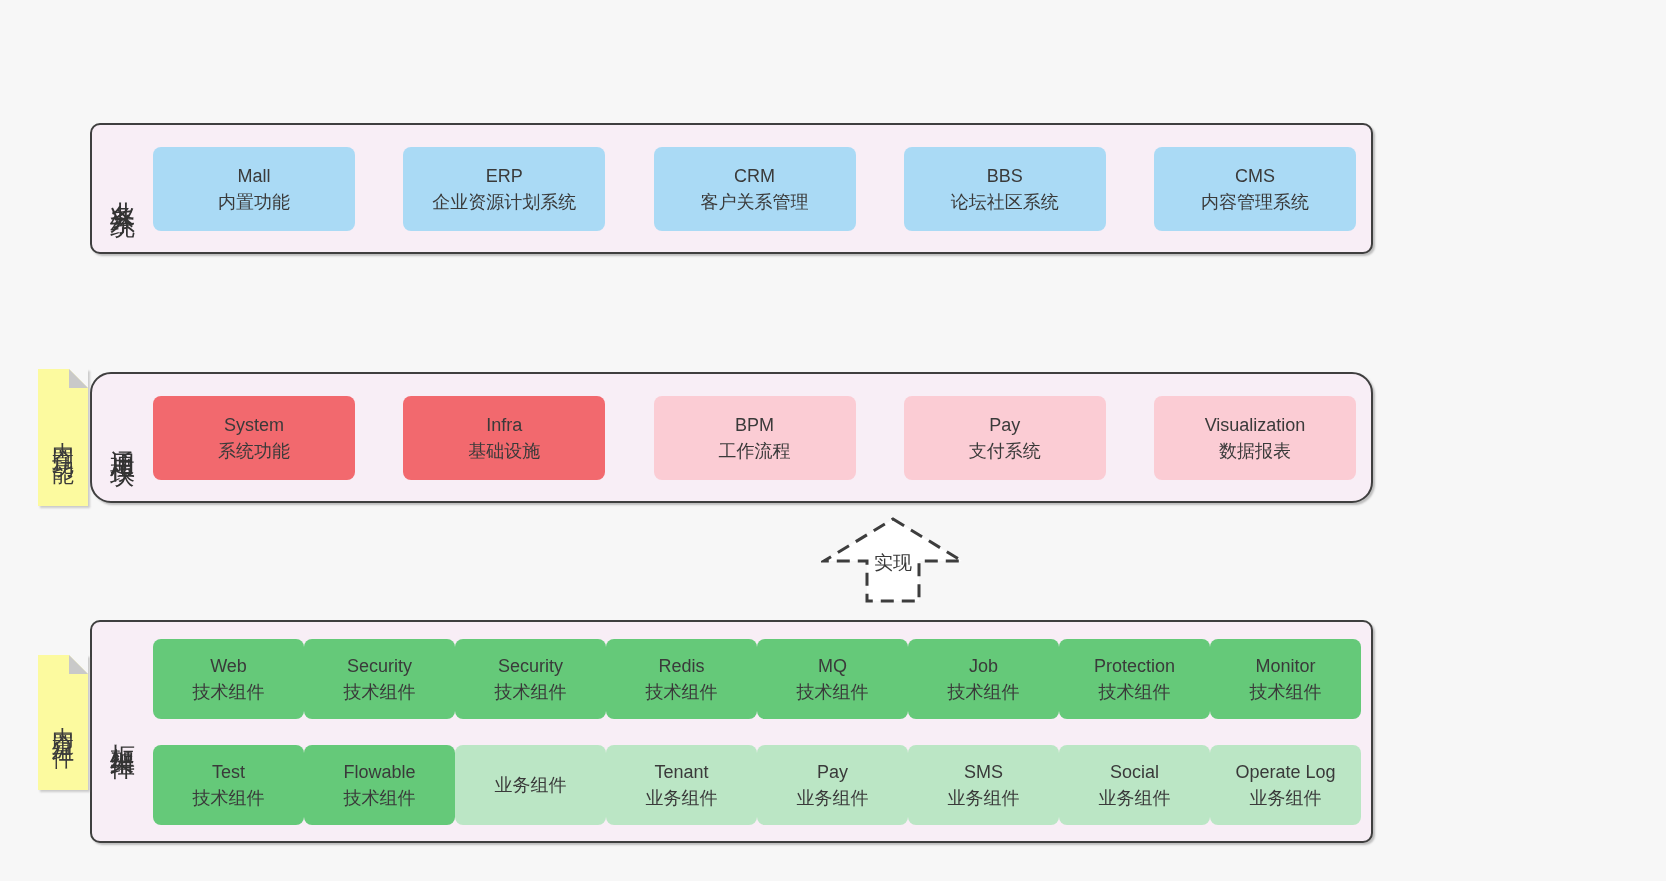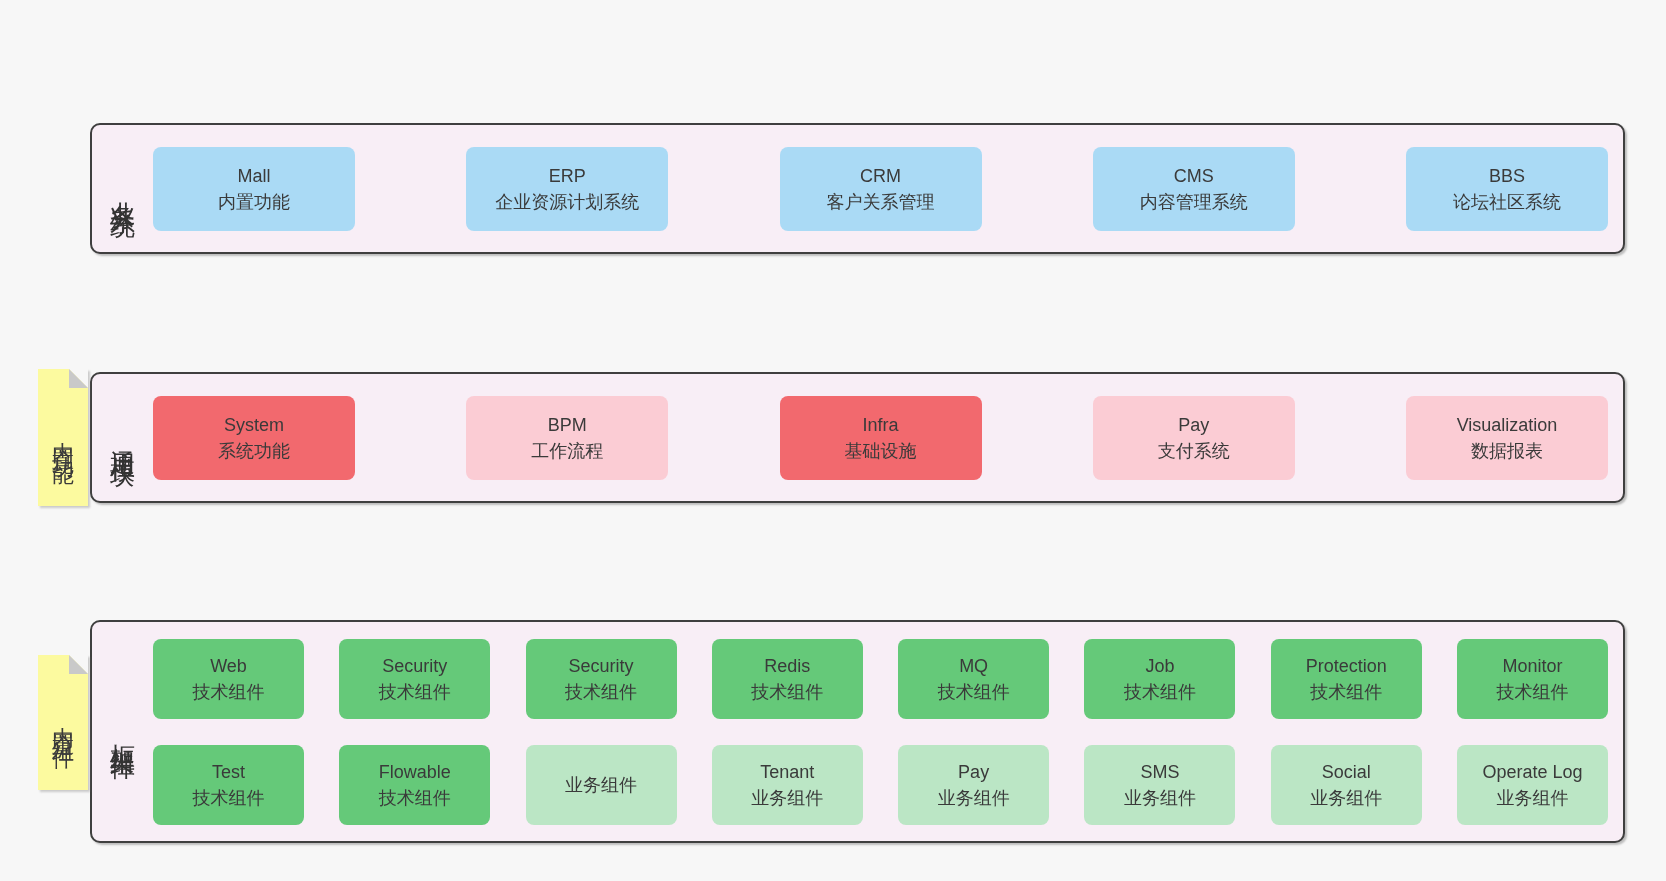--- a/index.html
+++ b/index.html
@@ -7,30 +7,30 @@
     width:1666px; height:881px;
     background:#f7f7f7;
     font-family:"Liberation Sans","DejaVu Sans",sans-serif;
     color:#3a3a3a;
     overflow:hidden;
   }
   .canvas { position:relative; width:1666px; height:881px; background:#f7f7f7; }
 
   
   .container {
-    position:absolute; left:90px; width:1535px;
+    position:absolute; left:90px; width:1283px;
     background:#f8eef6;
     border:2px solid #3f3f3f;
     border-radius:10px;
     box-shadow:2px 2px 2px rgba(120,120,120,0.45);
     box-sizing:border-box;
     display:flex; align-items:stretch;
   }
   #sec-business  { top:123px; height:131px; }
-  #sec-modules   { top:372px; height:131px; }
+  #sec-modules   { top:372px; height:131px;border-radius:21px; }
   #sec-framework { top:620px; height:223px; }
 
   .sec-label {
     width:61px; flex:none;
     display:flex; align-items:center; justify-content:center;
   }
   .sec-label span {
     writing-mode:vertical-lr; text-orientation:upright;
     font-size:25px; letter-spacing:4px; color:#333; line-height:1;
   }
@@ -105,64 +105,70 @@
       </div>
       <div class="box w6 blue">
         <div>ERP</div>
         <div>企业资源计划系统</div>
       </div>
       <div class="box w6 blue">
         <div>CRM</div>
         <div>客户关系管理</div>
       </div>
       <div class="box w6 blue">
+        <div>BBS</div>
+        <div>论坛社区系统</div>
+      </div>
+      <div class="box w6 blue">
         <div>CMS</div>
         <div>内容管理系统</div>
-      </div>
-      <div class="box w6 blue">
-        <div>BBS</div>
-        <div>论坛社区系统</div>
       </div>
     </div>
   </div>
 
 
   <div class="container" id="sec-modules">
     <div class="sec-label">
       <span>通用模块</span>
     </div>
     <div class="boxes-area">
       <div class="box w6 red">
         <div>System</div>
         <div>系统功能</div>
       </div>
+      <div class="box w6 red">
+        <div>Infra</div>
+        <div>基础设施</div>
+      </div>
       <div class="box w6 pink">
         <div>BPM</div>
         <div>工作流程</div>
-      </div>
-      <div class="box w6 red">
-        <div>Infra</div>
-        <div>基础设施</div>
       </div>
       <div class="box w6 pink">
         <div>Pay</div>
         <div>支付系统</div>
       </div>
       <div class="box w6 pink">
         <div>Visualization</div>
         <div>数据报表</div>
       </div>
     </div>
   </div>
   <div class="note" id="note-modules">
     <div class="fold-cover"></div>
     <div class="fold-flap"></div>
     <span>内置功能</span>
   </div>
 
+  <div class="arrow" id="arrow-implement">
+    <svg viewBox="0 0 144 86">
+      <polygon points="72,2 141,44 98,44 98,84 46,84 46,44 3,44" fill="#ffffff" stroke="#3d3d3d" stroke-width="3" stroke-dasharray="13,8" stroke-linejoin="miter"></polygon>
+    </svg>
+    <span class="arrow-label">实现</span>
+  </div>
 
   <div class="container" id="sec-framework">
     <div class="sec-label">
       <span>框架组件</span>
     </div>
     <div class="rows-area">
       <div class="boxes-row">
         <div class="box w8 green">
           <div>Web</div>
           <div>技术组件</div>

